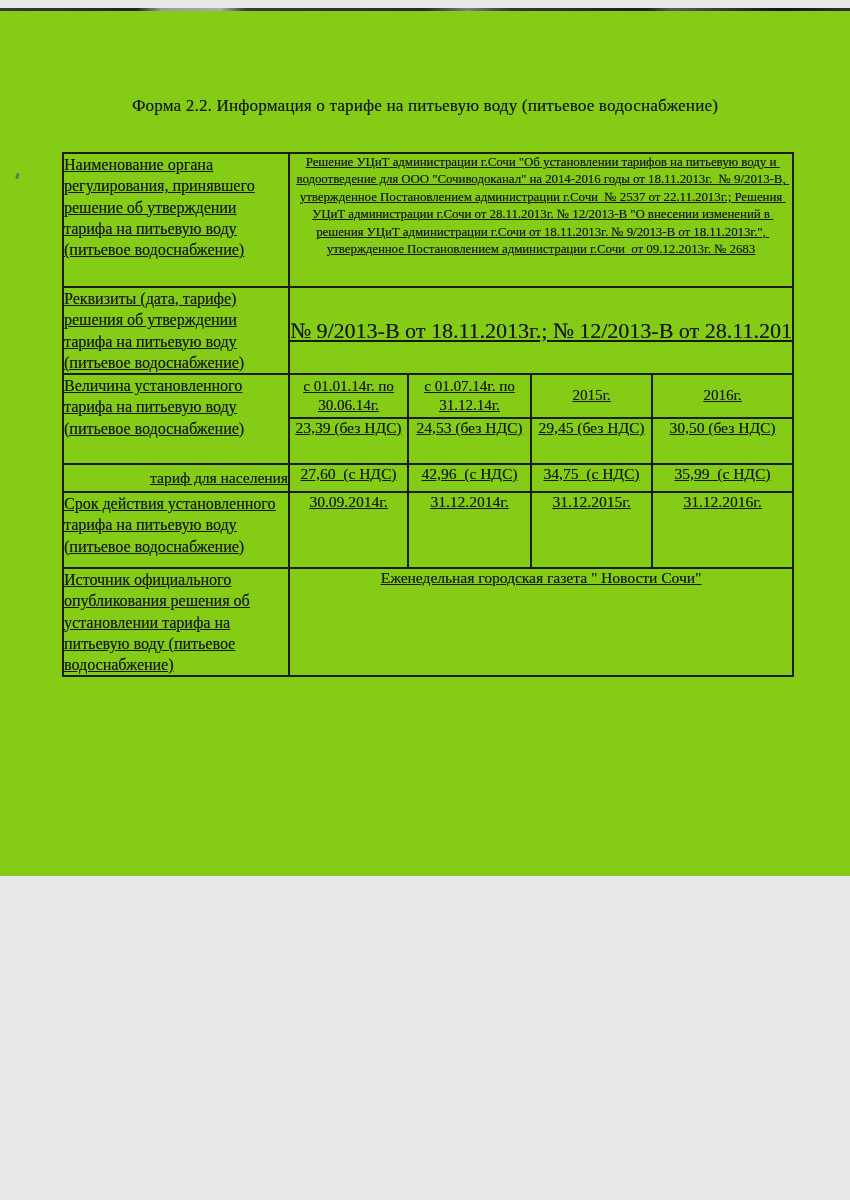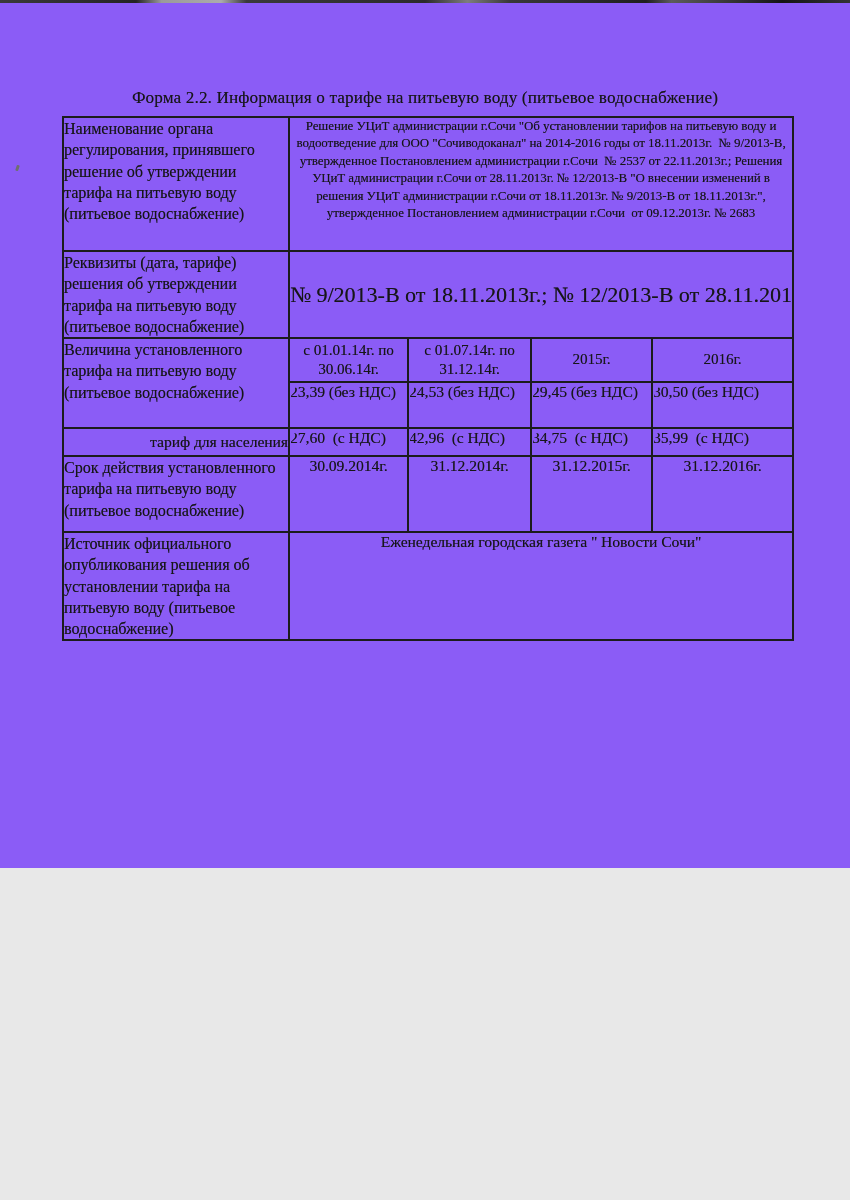--- a/index.html
+++ b/index.html
@@ -4,22 +4,22 @@
 <style>
   html, body {
     margin: 0;
     padding: 0;
     background: #e8e8e8;
   }
   .page {
     position: relative;
     width: 850px;
     height: 868px;
-    margin: 0 auto;
-    background: #8b5cf6;
+    margin: 8px auto;
+    background: #84cc16;
     overflow: hidden;
     font-family: "Liberation Serif", "DejaVu Serif", serif;
     color: #161616;
     text-shadow: 0.25px 0 0 rgba(10,10,10,0.5);
   }
   
   .scan-top-edge {
     position: absolute;
     top: 0; left: 0;
     width: 850px; height: 3px;
@@ -50,24 +50,25 @@
     position: absolute;
     top: 88px; left: 0;
     width: 850px;
     text-align: center;
     font-size: 17px;
     letter-spacing: 0.2px;
   }
   
   table.tariff-table {
     position: absolute;
-    left: 62px; top: 116px;
+    left: 62px; top: 144px;
     width: 730px;
     border-collapse: collapse;
     table-layout: fixed;
+    text-decoration: underline;
   }
   table.tariff-table td {
     border: 2px solid #1c1c1c;
     padding: 0;
     overflow: hidden;
   }
   td.lbl {
     vertical-align: top;
     text-align: left;
     font-size: 16px;
@@ -95,20 +96,21 @@
   }
   td.period {
     vertical-align: middle;
     text-align: center;
     font-size: 15px;
     line-height: 1.3;
     padding: 1px 2px;
   }
   td.amount {
     vertical-align: top;
+    text-align: center;
     font-size: 15.5px;
     padding: 2px 0 0 0;
     white-space: pre;
     border-radius: 16px;
   }
   td.date {
     vertical-align: top;
     text-align: center;
     font-size: 15.5px;
     padding: 3px 0 0 0;

